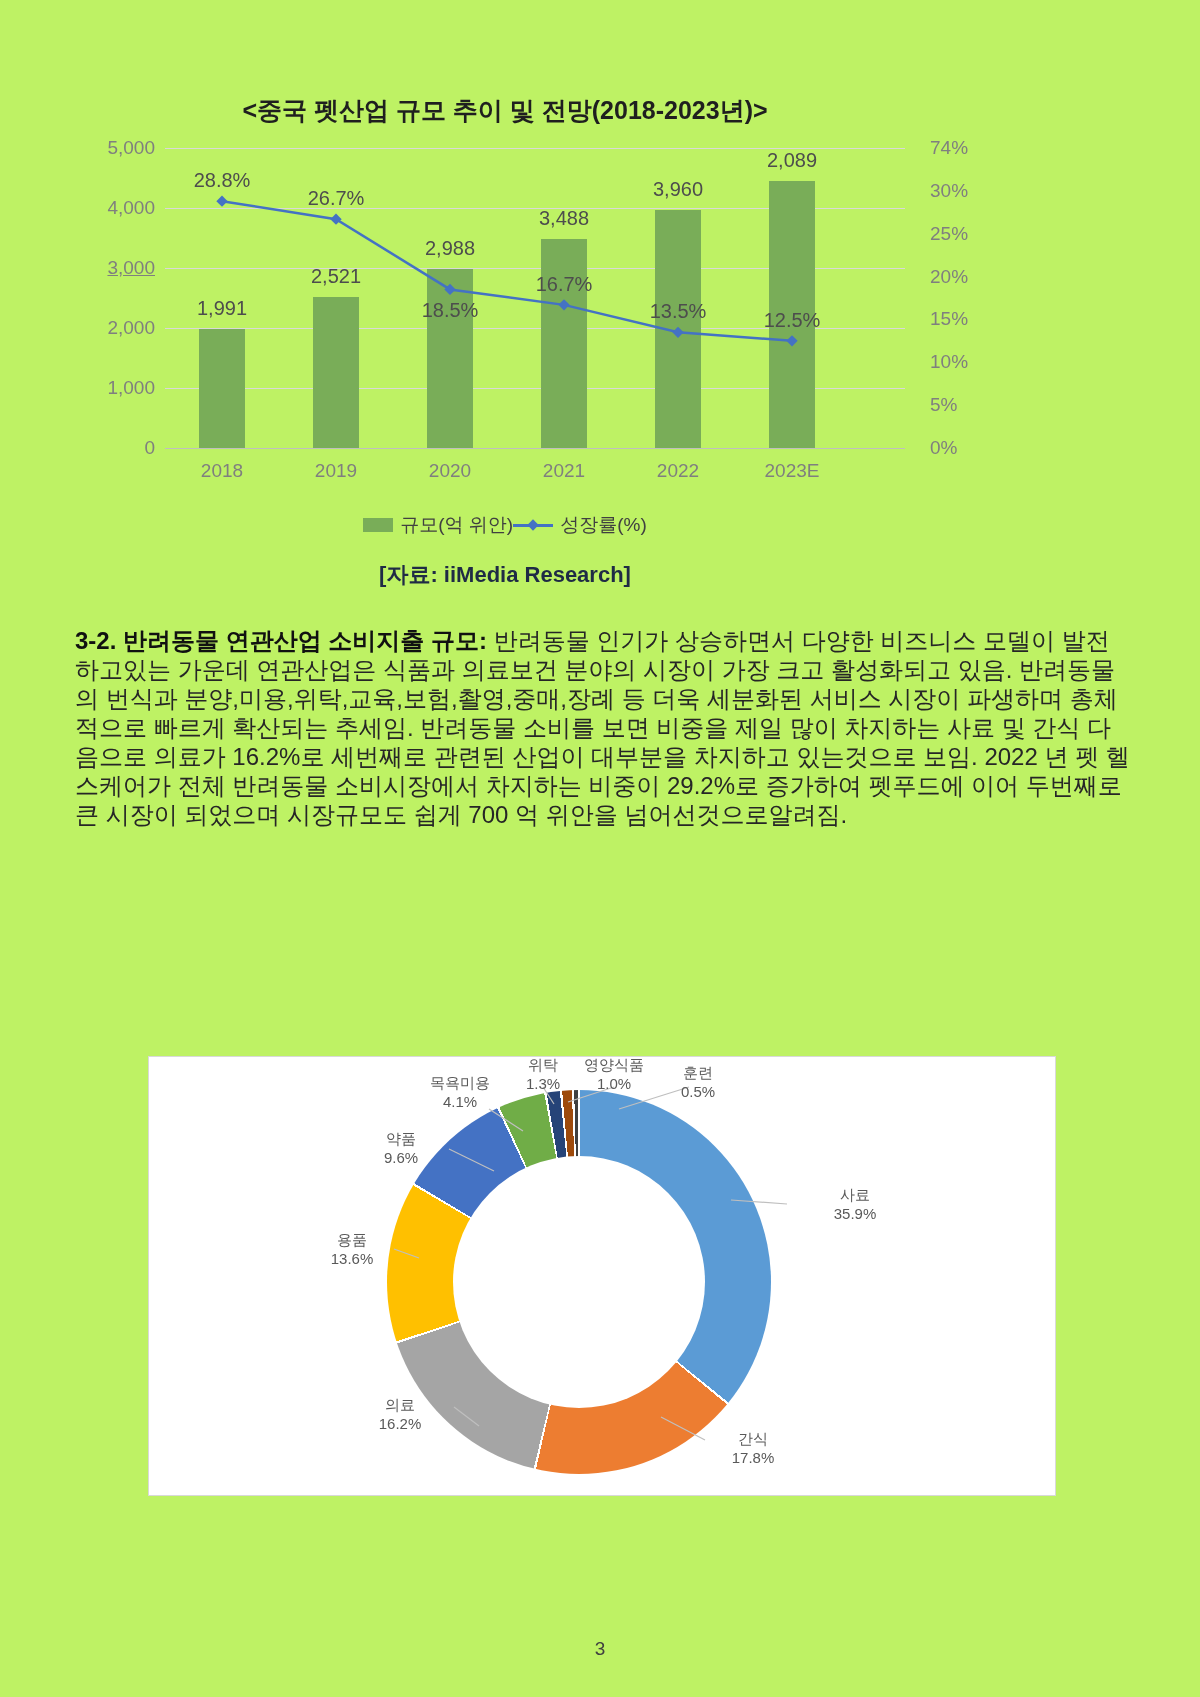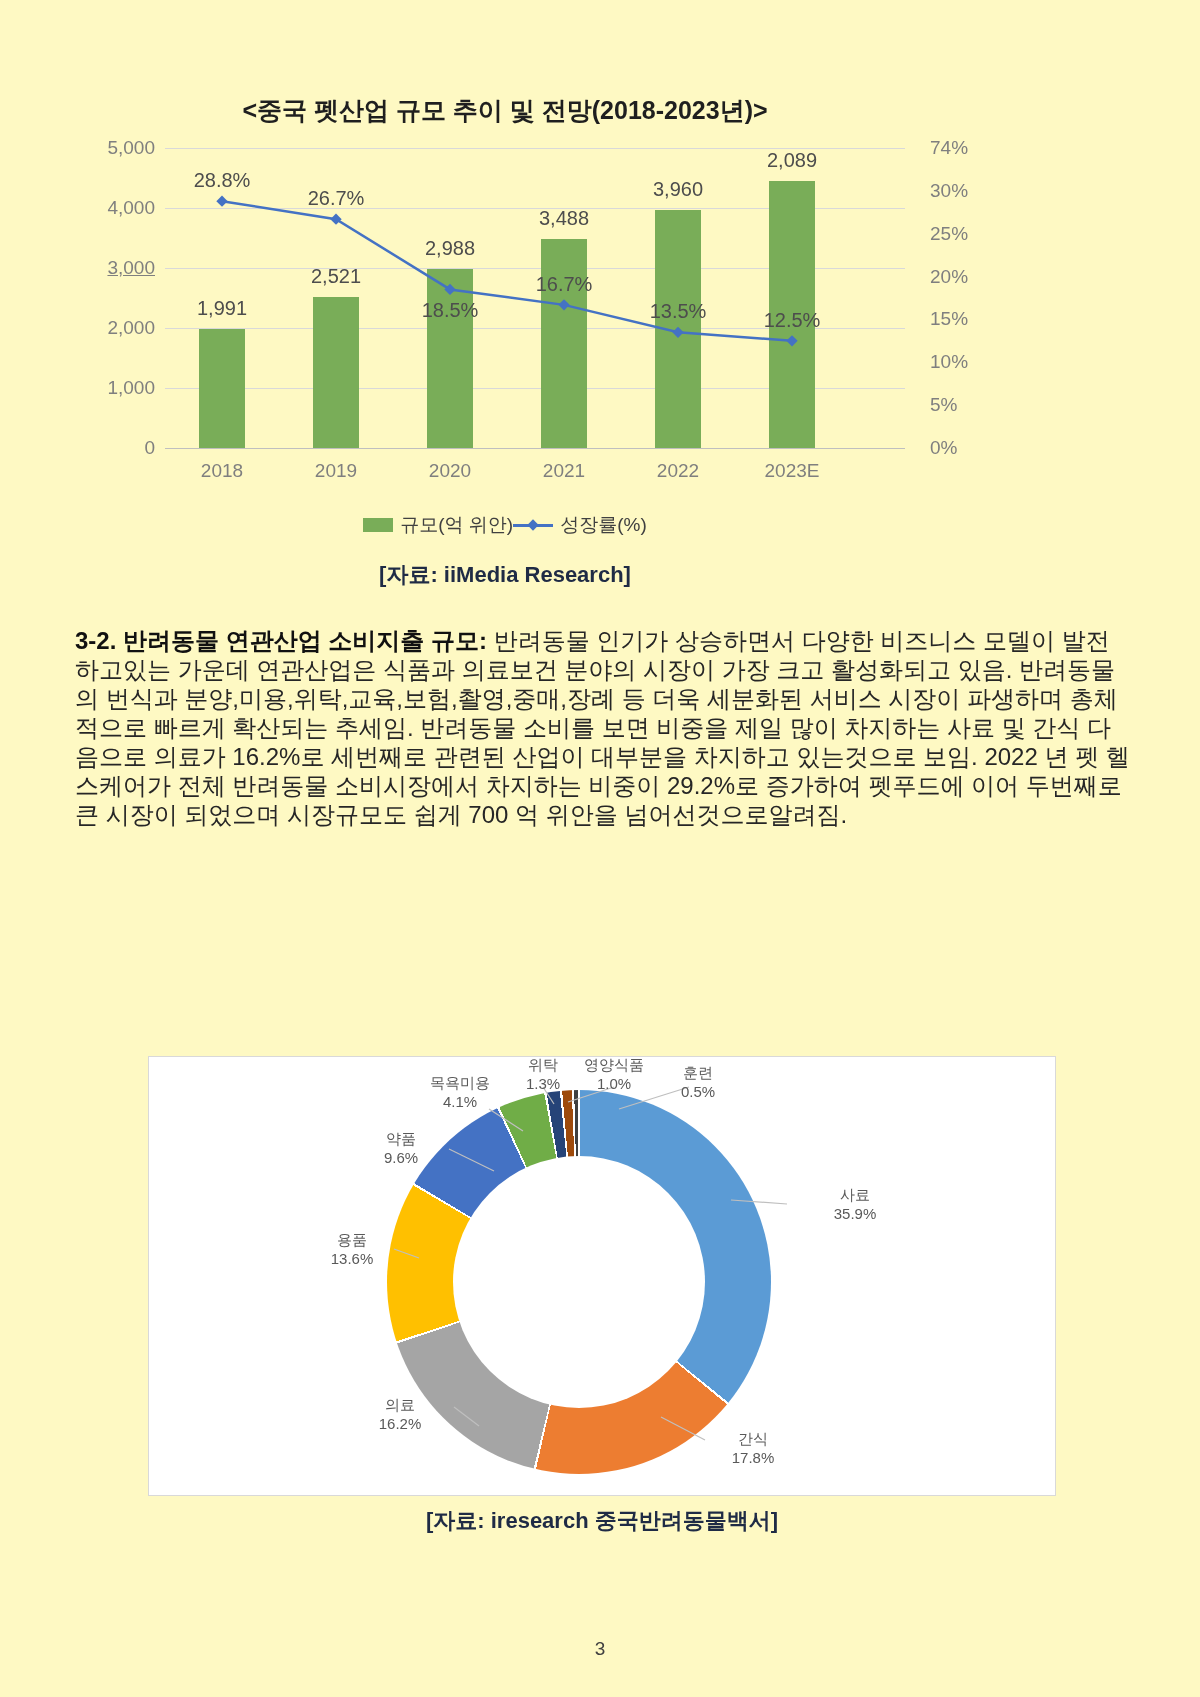--- a/index.html
+++ b/index.html
@@ -1,18 +1,18 @@
 <!DOCTYPE html>
 <html><head>
 <meta charset="utf-8">
 <style>
   *{margin:0;padding:0;box-sizing:border-box;}
   html,body{background:#ffffff;}
   body{font-family:"Liberation Sans","DejaVu Sans",sans-serif;}
-  .page{position:relative;width:1200px;height:1697px;background:#fef9c3;overflow:hidden;margin:0 auto;}
+  .page{position:relative;width:1200px;height:1697px;background:#bef264;overflow:hidden;margin:0 auto;}
   .c-title{position:absolute;left:60px;width:890px;text-align:center;font-weight:bold;color:#1f1f1f;}
   #c1-title{top:94px;font-size:25px;}
   #chart1{position:absolute;left:0;top:0;width:1200px;height:620px;}
   .gridline{position:absolute;height:1px;background:#d9d9d9;}
   .tick{position:absolute;color:#7f7f7f;font-size:19px;line-height:22px;white-space:nowrap;}
   .bar{position:absolute;}
   .bar-label{position:absolute;width:110px;text-align:center;font-size:20px;color:#4d4d4d;white-space:nowrap;}
   .cat-label{position:absolute;width:110px;text-align:center;font-size:19px;color:#7f7f7f;}
   .growth-label{position:absolute;width:110px;text-align:center;font-size:20px;color:#4d4d4d;white-space:nowrap;}
   #c1-legend{position:absolute;left:60px;top:512px;width:890px;display:flex;justify-content:center;align-items:center;font-size:19px;color:#404040;}
@@ -160,16 +160,15 @@
         <div class="d-label" style="left: 405px; top: -2px;">
           <div>영양식품</div>
           <div>1.0%</div>
         </div>
         <div class="d-label" style="left: 489px; top: 6px;">
           <div>훈련</div>
           <div>0.5%</div>
         </div>
       </div>
   </div>
-  <div class="source" id="c2-source">[자료: iresearch 중국반려동물백서]</div>
 
   <div class="page-num">3</div>
 </div>
 
 </body></html>

